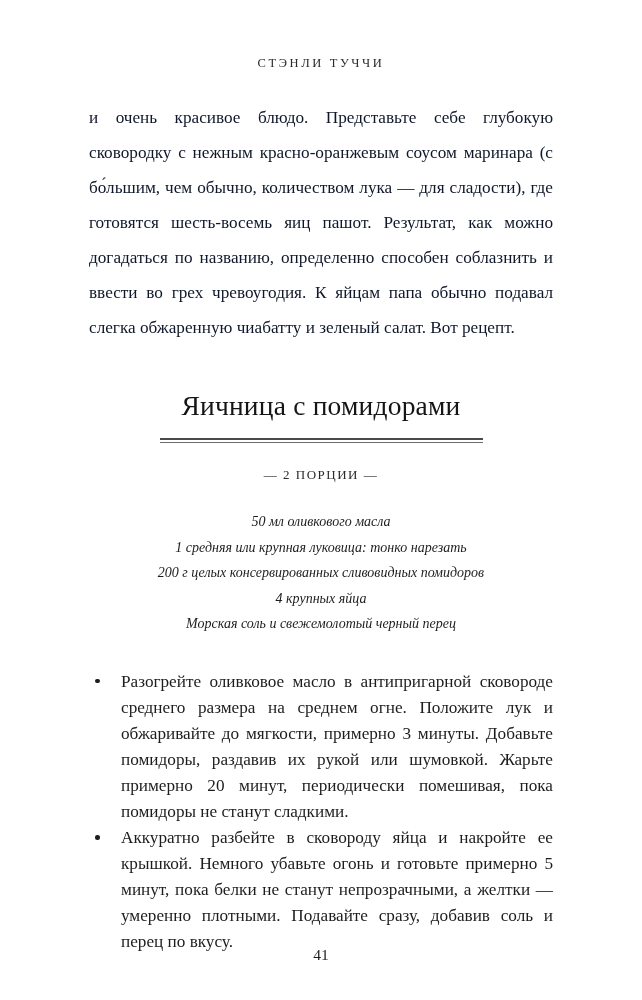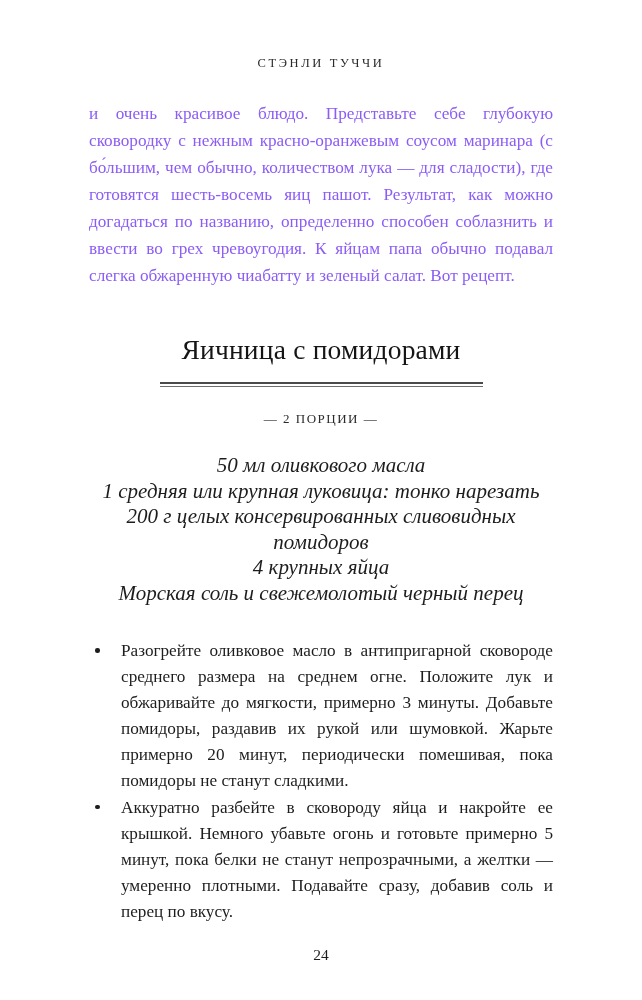--- a/index.html
+++ b/index.html
@@ -42,24 +42,24 @@
   .column {
     position: absolute;
     left: 89px;
     top: 100px;
     width: 464px;
   }
 
   .body-para {
     margin: 0;
     font-size: 17.2px;
-    line-height: 27px;
+    line-height: 35px;
     text-align: justify;
     text-justify: inter-word;
-    color: #8b5cf6;
+    color: #0f172a;
     hyphens: none;
   }
 
   
   .recipe {
     margin-top: 44px;
   }
 
   .recipe-title {
     margin: 16px;
@@ -90,21 +90,21 @@
   }
 
   .ingredients {
     margin: 26px 0 0 0;
     padding: 0;
     list-style: none;
     text-align: center;
   }
   .ingredients li {
     font-style: italic;
-    font-size: 21px;
+    font-size: 14px;
     line-height: 25.5px;
     color: #1d1d1d;
   }
 
   
   .steps {
     margin: 32px 0 0 0;
     padding: 0;
     list-style: none;
   }
@@ -173,15 +173,15 @@
         </li>
         <li class="step">
           <span class="dot"></span>
           <span>Аккуратно разбейте в сковороду яйца и накройте ее крышкой. Немного убавьте огонь и готовьте примерно 5 минут, пока белки не станут непрозрачными, а желтки — умеренно плотными. Подавайте сразу, добавив соль и перец по вкусу.</span>
         </li>
       </ul>
 
     </div>
   </div>
 
-  <div class="folio">24</div>
+  <div class="folio">41</div>
 
 </div>
 
 </body></html>

